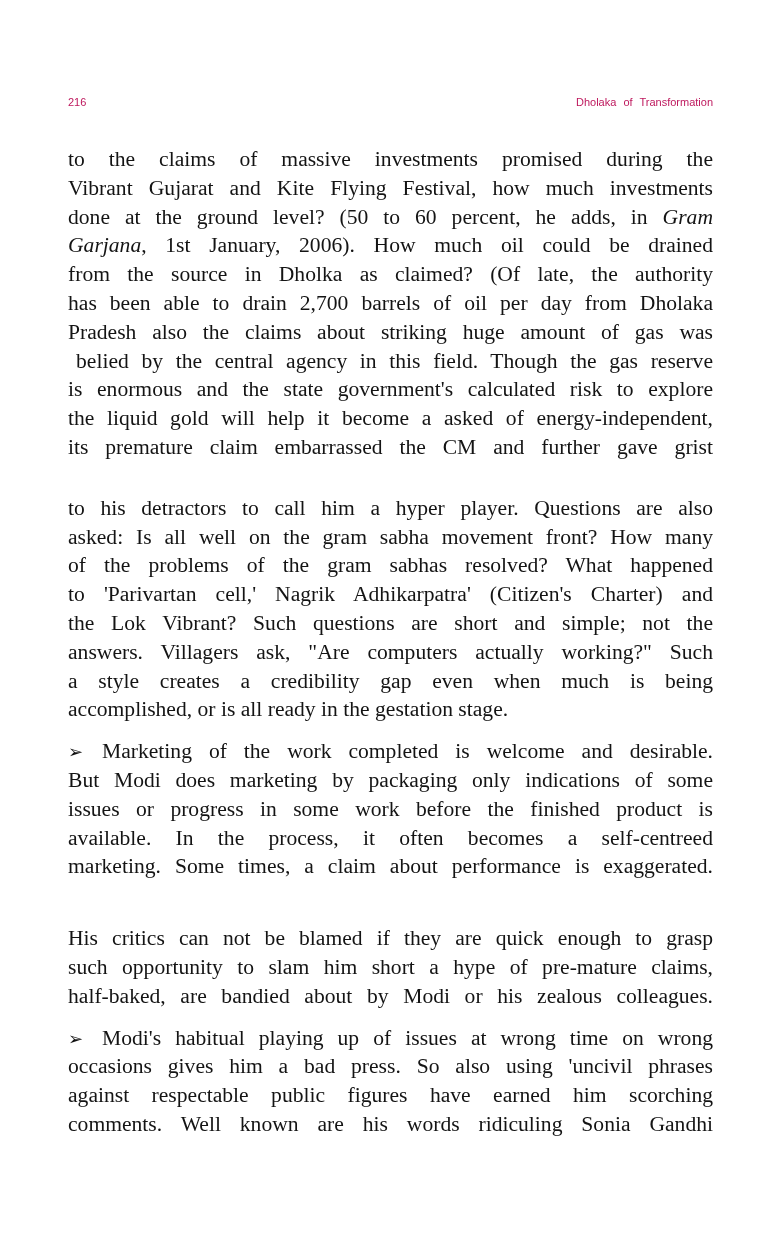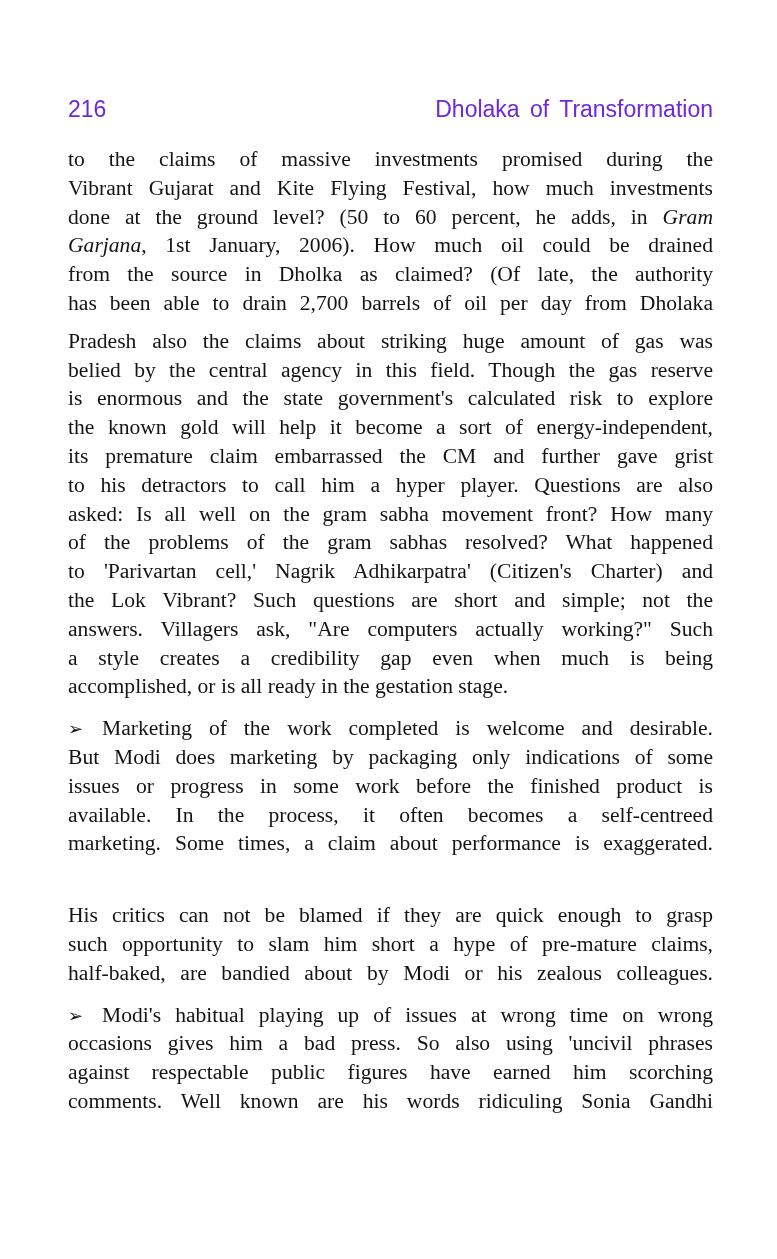--- a/index.html
+++ b/index.html
@@ -20,22 +20,22 @@
       top: 0;
       width: 645px;
     }
     .running-head {
       position: absolute;
       top: 96px;
       left: 0;
       width: 645px;
       height: 24px;
       font-family: "Liberation Sans", "DejaVu Sans", sans-serif;
-      font-size: 23px;
-      color: #6d28d9;
+      font-size: 11px;
+      color: #be185d;
     }
     .running-head .page-number {
       position: absolute;
       left: 0;
       top: 0;
     }
     .running-head .running-title {
       position: absolute;
       right: 0;
       top: 0;
@@ -102,26 +102,26 @@
 
   <div class="body-text">
 
     <div class="para">
       <span class="line" style="white-space: nowrap;">to the claims of massive investments promised during the</span>
       <span class="line" style="white-space: nowrap; font-family: Liberation Serif, serif;">Vibrant Gujarat and Kite Flying Festival, how much investments</span>
       <span class="line" style="white-space: nowrap;"><span>done at the ground level? (50 to 60 percent, he adds, in </span><em>Gram</em></span>
       <span class="line" style="white-space: nowrap;"><em>Garjana</em><span>, 1st January, 2006). How much oil could be drained</span></span>
       <span class="line" style="white-space: nowrap;">from the source in Dholka as claimed? (Of late, the authority</span>
       <span class="line" style="white-space: nowrap;">has been able to drain 2,700 barrels of oil per day from Dholaka</span>
-      <span class="line" style="white-space: nowrap; margin-top: 9px;">Pradesh also the claims about striking huge amount of gas was</span>
-      <span class="line" style="white-space: nowrap;">belied by the central agency in this field. Though the gas reserve</span>
+      <span class="line" style="white-space: nowrap;">Pradesh also the claims about striking huge amount of gas was</span>
+      <span class="line" style="white-space: nowrap; margin-left: 8px;">belied by the central agency in this field. Though the gas reserve</span>
       <span class="line" style="white-space: nowrap;">is enormous and the state government's calculated risk to explore</span>
-      <span class="line" style="white-space: nowrap;">the known gold will help it become a sort of energy-independent,</span>
+      <span class="line" style="white-space: nowrap;">the liquid gold will help it become a asked of energy-independent,</span>
       <span class="line" style="white-space: nowrap;">its premature claim embarrassed the CM and further gave grist</span>
-      <span class="line" style="white-space: nowrap;">to his detractors to call him a hyper player. Questions are also</span>
+      <span class="line" style="white-space: nowrap; margin-top: 32px;">to his detractors to call him a hyper player. Questions are also</span>
       <span class="line" style="white-space: nowrap;">asked: Is all well on the gram sabha movement front? How many</span>
       <span class="line" style="white-space: nowrap;">of the problems of the gram sabhas resolved? What happened</span>
       <span class="line" style="white-space: nowrap;">to 'Parivartan cell,' Nagrik Adhikarpatra' (Citizen's Charter) and</span>
       <span class="line" style="white-space: nowrap;">the Lok Vibrant? Such questions are short and simple; not the</span>
       <span class="line" style="white-space: nowrap;">answers. Villagers ask, "Are computers actually working?" Such</span>
       <span class="line" style="white-space: nowrap;">a style creates a credibility gap even when much is being</span>
       <span class="line last" style="white-space: nowrap;">accomplished, or is all ready in the gestation stage.</span>
     </div>
 
     <div class="para">

